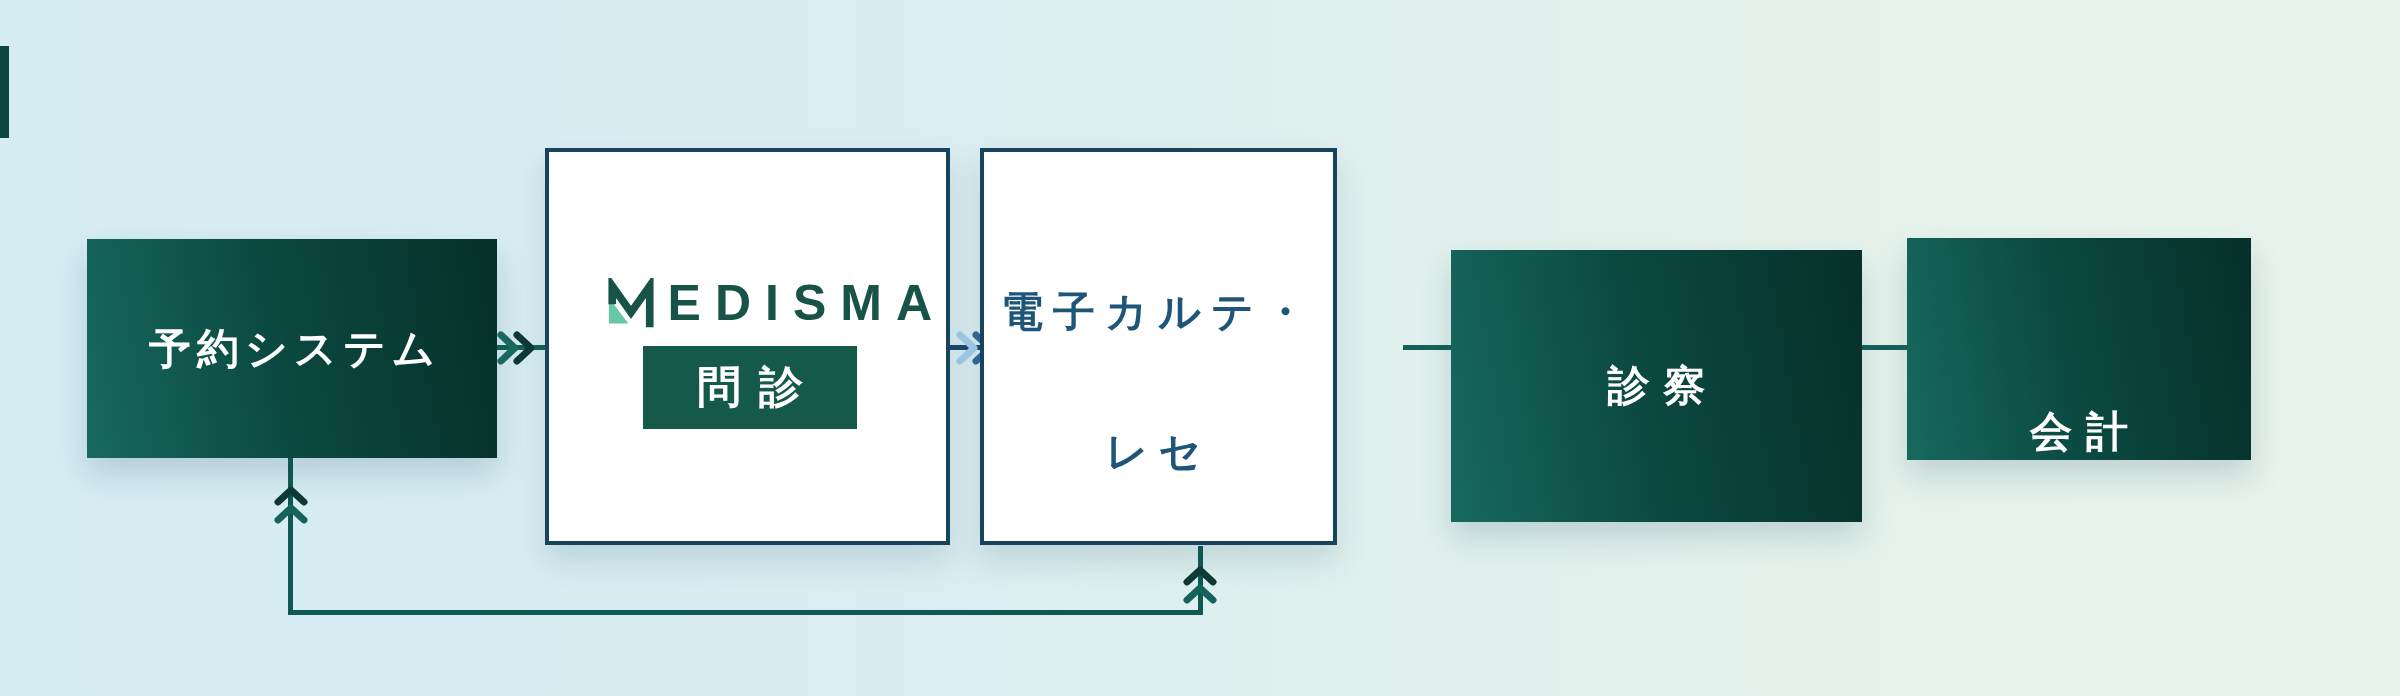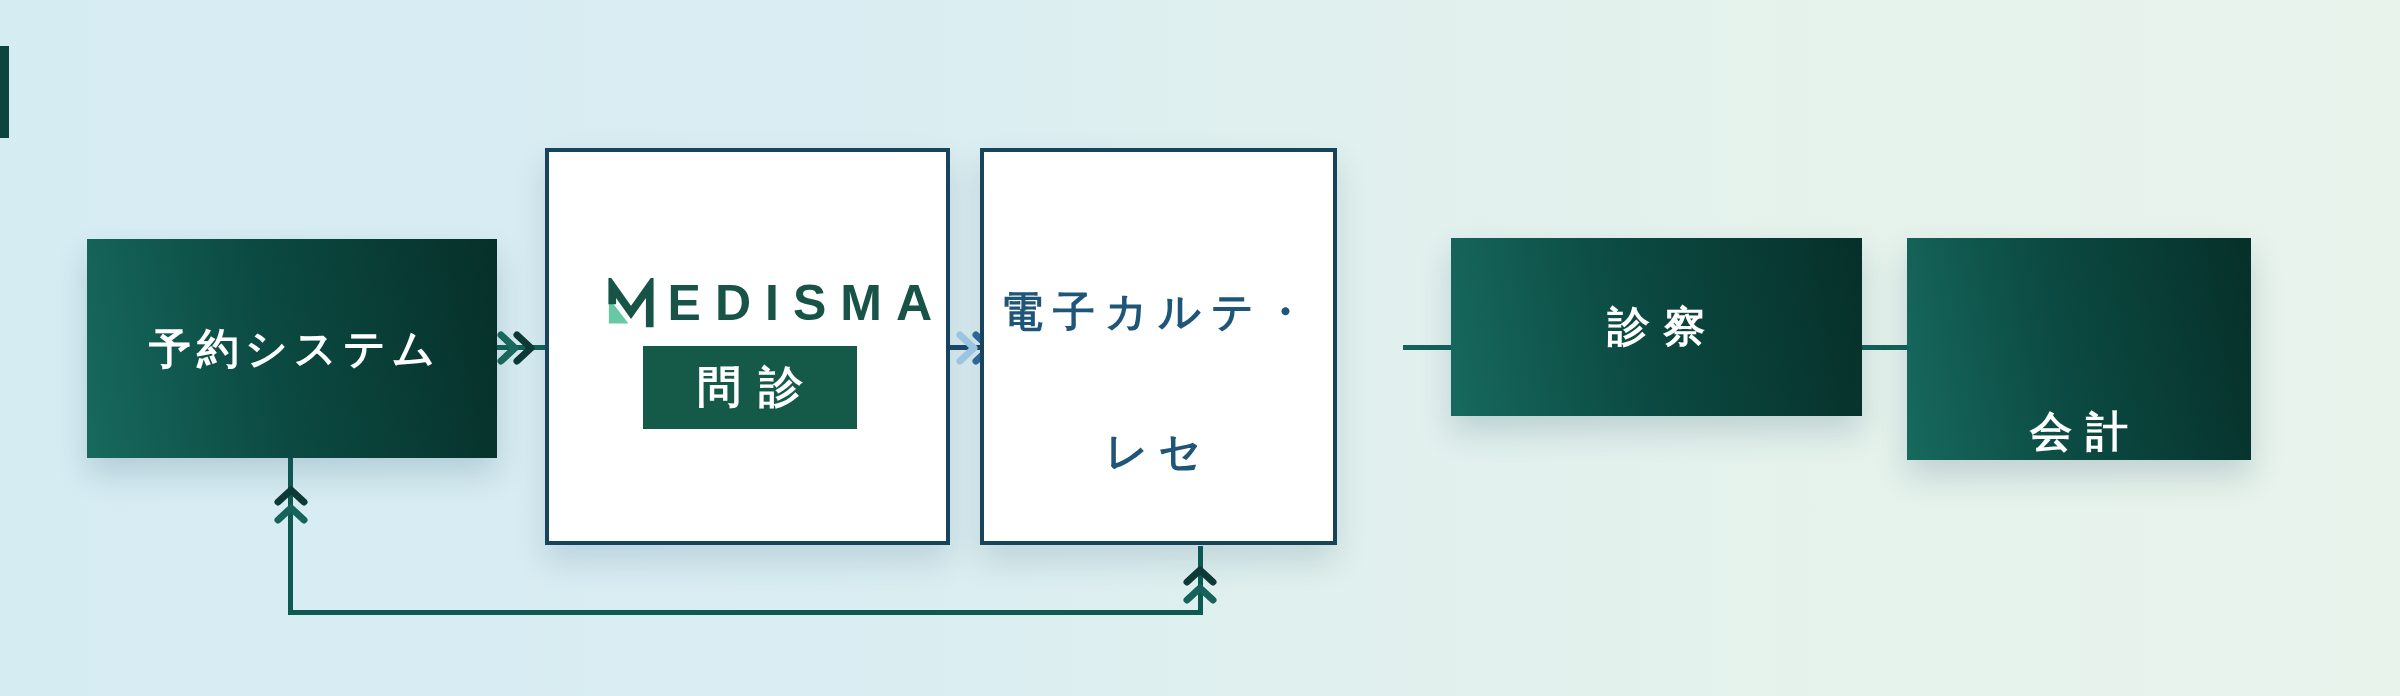--- a/index.html
+++ b/index.html
@@ -111,21 +111,21 @@
     <span class="badge-label">問診</span>
   </div>
 
   <div class="node-outline" style="left:940px;top:148px;width:357px;height:397px;margin-left:40px;">
     <div class="ehr-label">
       <span>電子カルテ・</span><br>
       <span>レセ</span>
     </div>
   </div>
 
-  <div class="node-gradient" style="left:1451px;top:238px;width:411px;height:178px;">
+  <div class="node-gradient" style="left:1451px;top:250px;width:411px;height:272px;">
     <span class="node-label" style="letter-spacing:14px;text-indent:14px;">診察</span>
   </div>
 
   <div class="node-gradient" style="left:1907px;top:238px;width:344px;height:222px;align-items:flex-end;">
     <span class="node-label" style="letter-spacing:14px;text-indent:14px;">会計</span>
   </div>
 
 </div>
 
 </body></html>

